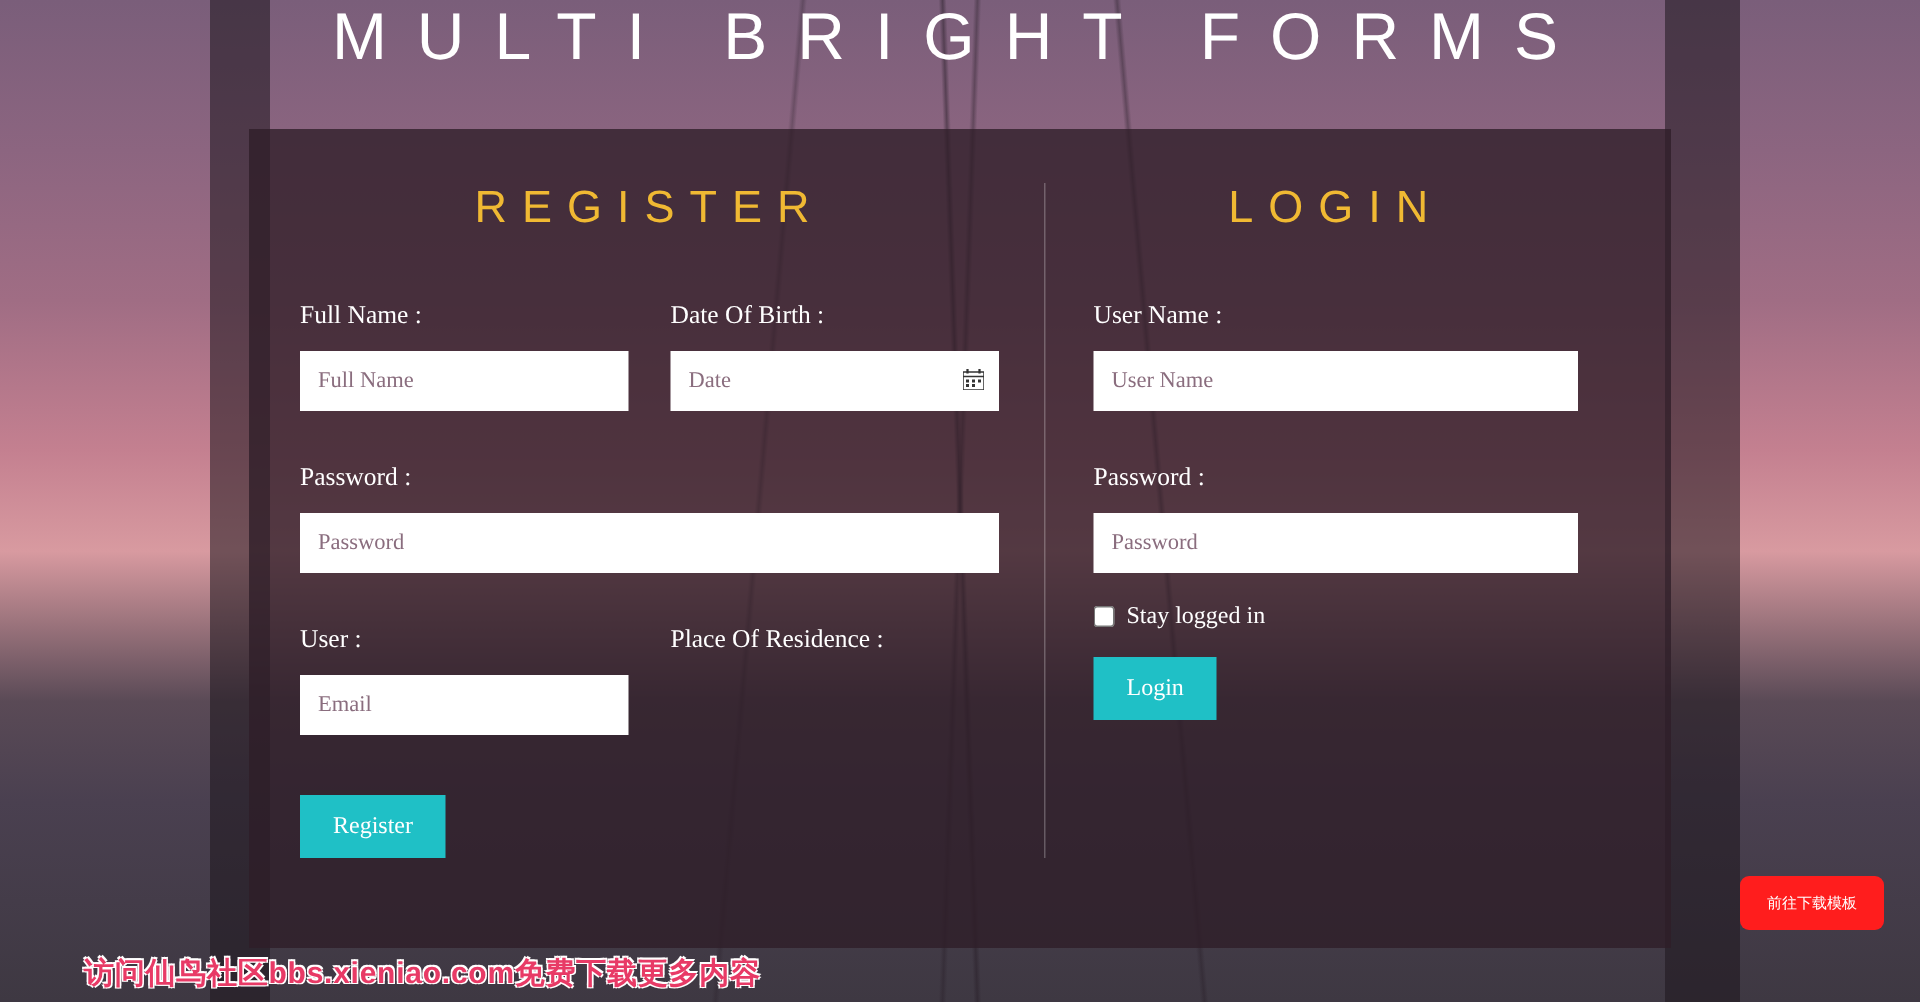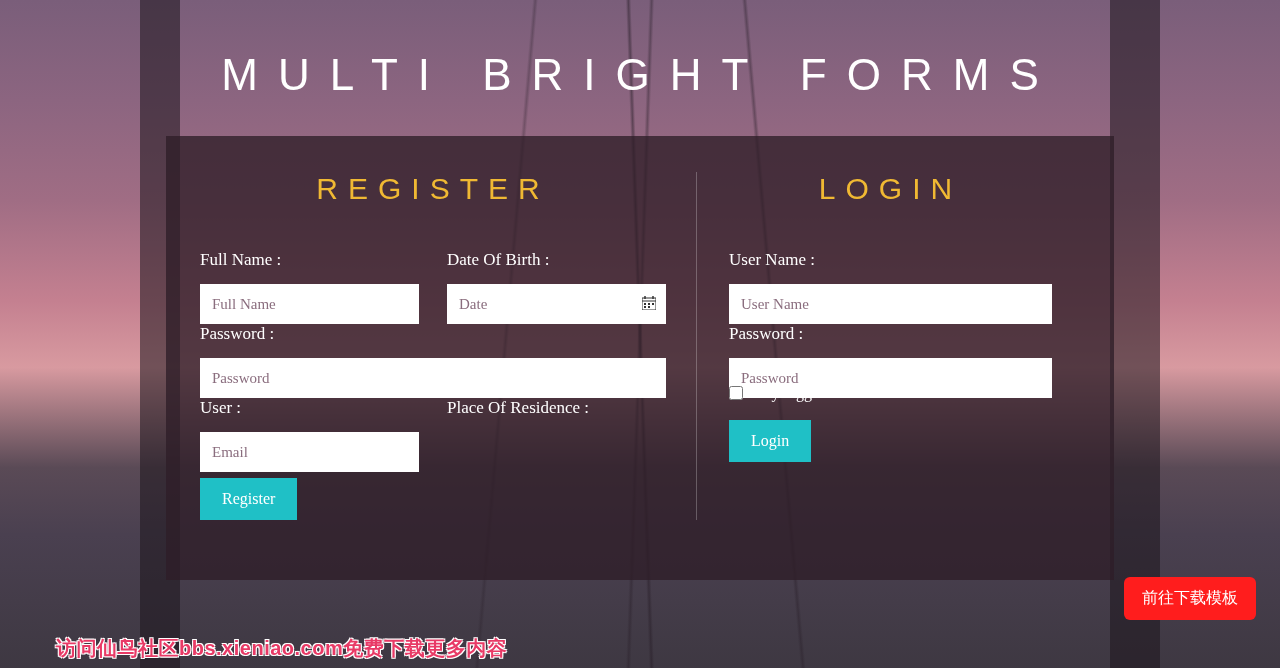--- a/index.html
+++ b/index.html
@@ -46,21 +46,20 @@
 .pillar.p1 { left: 140px; top: 0; width: 40px; height: 100%; }
 .pillar.p2 { right: 120px; top: 0; width: 50px; height: 100%; }
 
 .page-title {
   font-family: 'Trebuchet MS', Arial, sans-serif;
   text-align: center;
   color: #ffffff;
   font-size: 44px;
   letter-spacing: 20px;
   font-weight: 400;
-  padding-top: 50px;
   padding-bottom: 36px;
   text-transform: uppercase;
   position: relative;
   z-index: 2;
 }
 
 .card {
   width: 948px;
   margin: 0 auto;
   background: rgba(46, 30, 40, 0.78);
@@ -93,20 +92,21 @@
   letter-spacing: 10px;
   text-align: center;
   margin-bottom: 44px;
   text-transform: uppercase;
   font-weight: 400;
 }
 
 .row {
   display: flex;
   gap: 28px;
+  margin-bottom: 34px;
 }
 
 .field {
   flex: 1;
 }
 
 .field-label {
   color: #ffffff;
   font-size: 17px;
   margin-bottom: 14px;
@@ -175,21 +175,21 @@
 }
 
 .fab {
   position: fixed;
   right: 24px;
   bottom: 48px;
   background: #ff1d1d;
   color: #ffffff;
   padding: 11px 18px;
   border-radius: 6px;
-  font-size: 16px;
+  font-size: 10px;
   font-family: 'Microsoft YaHei', Arial, sans-serif;
   cursor: pointer;
   z-index: 10;
 }
 
 .watermark {
   position: fixed;
   left: 56px;
   bottom: 6px;
   font-family: Arial, sans-serif;

